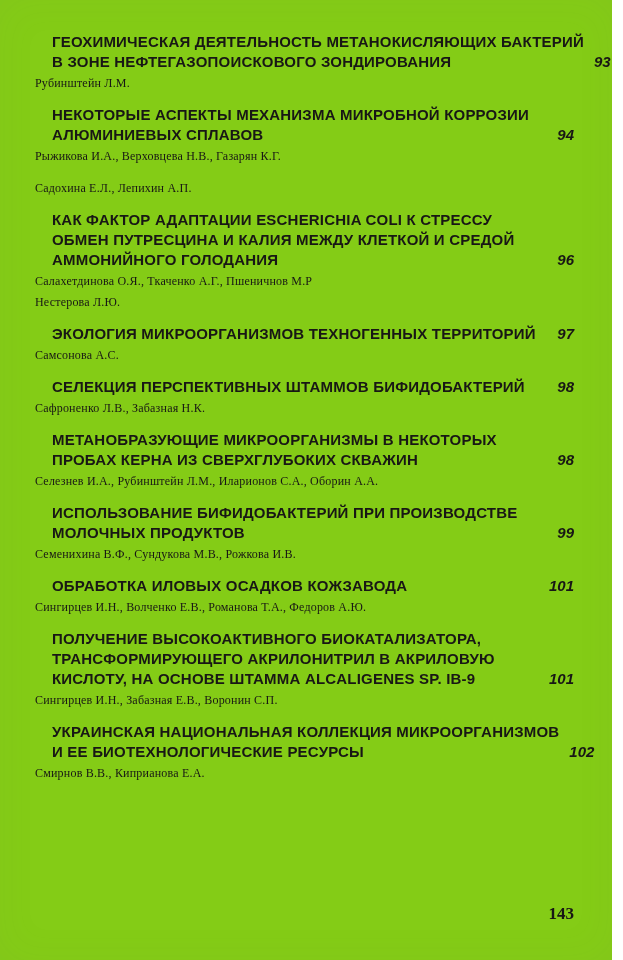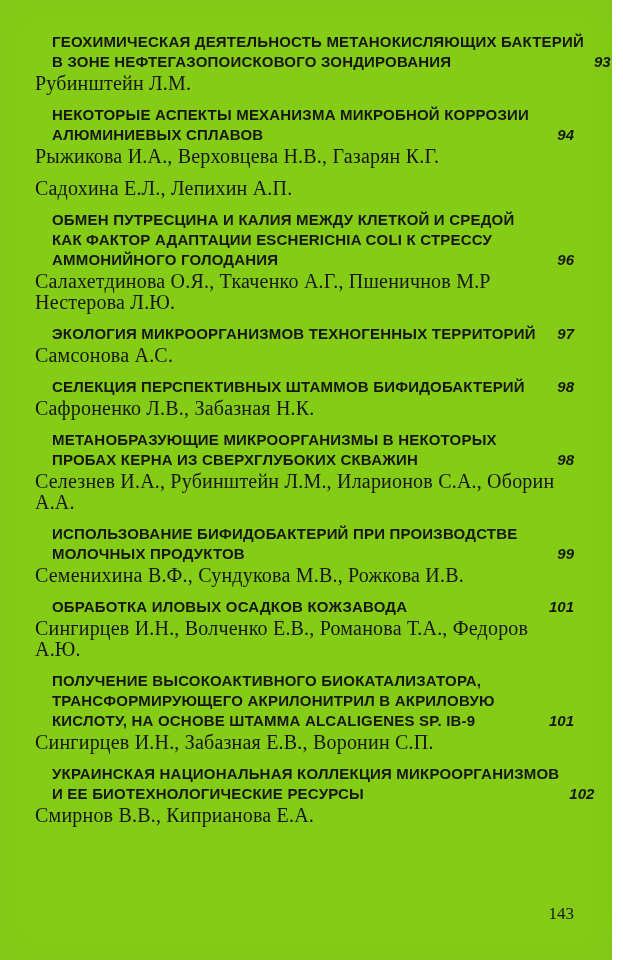--- a/index.html
+++ b/index.html
@@ -43,32 +43,33 @@
     font-family: "Liberation Sans", sans-serif;
     font-weight: 700;
     font-size: 15px;
     line-height: 20px;
     margin-left: auto;
     padding-left: 10px;
     font-style: italic;
   }
   .authors {
     font-family: "Liberation Serif", "DejaVu Serif", serif;
-    font-size: 20px;
+    font-size: 12px;
     line-height: 21px;
     margin-top: 1px;
     letter-spacing: 0.2px;
   }
   .footer-pageno {
     position: absolute;
     top: 904px;
     right: 38px;
     font-family: "Liberation Serif", "DejaVu Serif", serif;
     font-size: 17px;
     line-height: 20px;
+    font-weight: bold;
   }
 </style>
 </head>
 <body>
 
 <div class="page">
   <div class="toc">
       <div class="entry">
         <div class="entry-head">
           <div class="title">
@@ -94,22 +95,22 @@
         </div>
       </div>
       <div class="entry">
         <div class="authors">
           <div class="aline">Садохина Е.Л., Лепихин А.П.</div>
         </div>
       </div>
       <div class="entry">
         <div class="entry-head">
           <div class="title">
+            <div class="tline">КАК ФАКТОР АДАПТАЦИИ ESCHERICHIA COLI К СТРЕССУ</div>
             <div class="tline">ОБМЕН ПУТРЕСЦИНА И КАЛИЯ МЕЖДУ КЛЕТКОЙ И СРЕДОЙ</div>
-            <div class="tline">КАК ФАКТОР АДАПТАЦИИ ESCHERICHIA COLI К СТРЕССУ</div>
             <div class="tline">АММОНИЙНОГО ГОЛОДАНИЯ</div>
           </div>
           <div class="pageno">96</div>
         </div>
         <div class="authors">
           <div class="aline">Салахетдинова О.Я., Ткаченко А.Г., Пшеничнов М.Р</div>
           <div class="aline">Нестерова Л.Ю.</div>
         </div>
       </div>
       <div class="entry">

